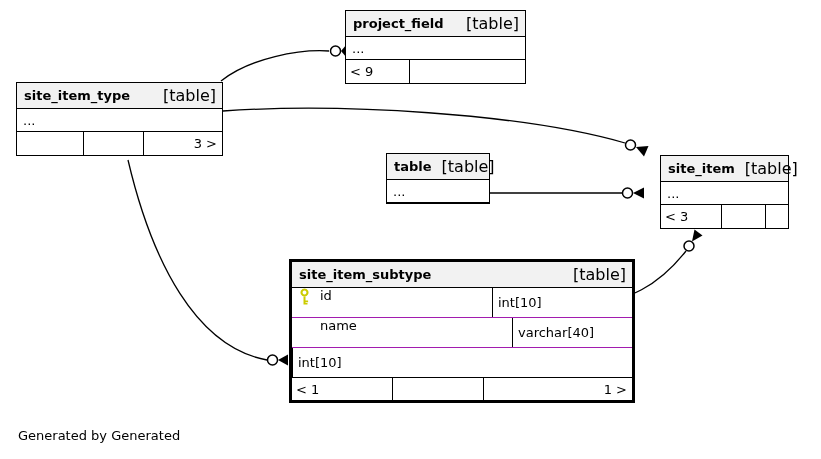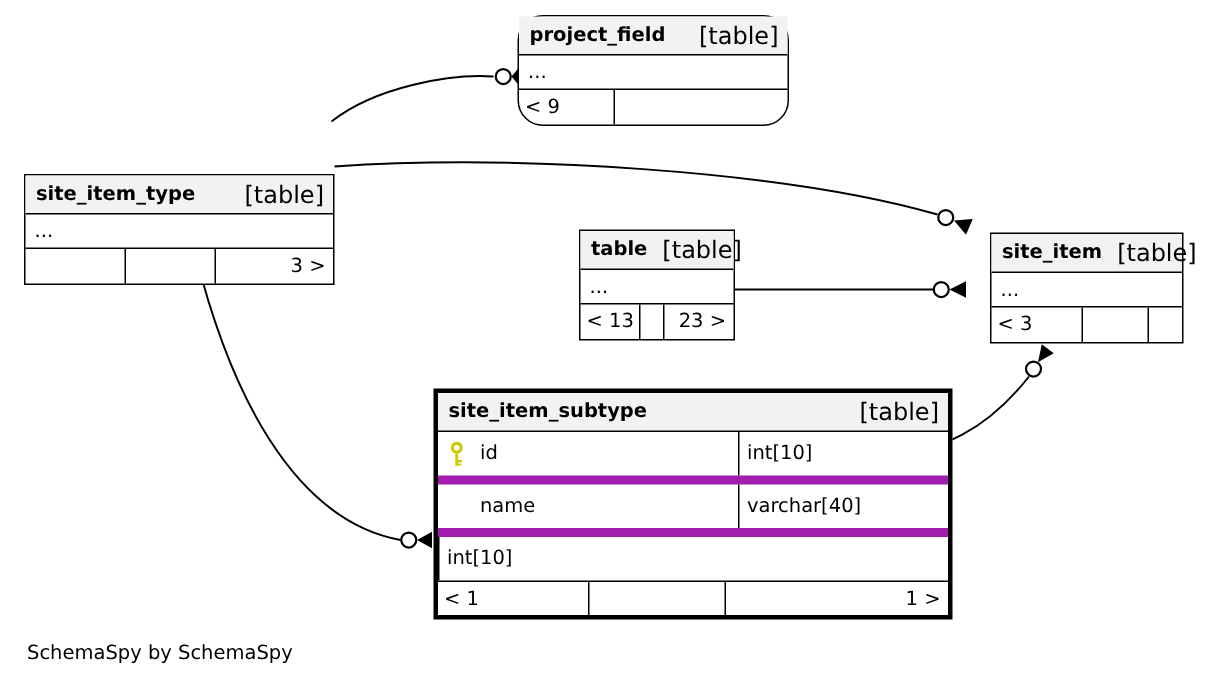--- a/index.html
+++ b/index.html
@@ -17,41 +17,41 @@
   .nm{font-weight:bold;font-size:13px;white-space:nowrap;}
   .tag{font-size:16px;white-space:nowrap;margin-left:10px;}
   .sum{height:23px;border-bottom:1px solid #000;font-size:13px;
        display:flex;align-items:center;padding-left:6px;box-sizing:border-box;}
   .ftr{display:flex;font-size:13px;}
   .ftr span{display:flex;align-items:center;height:23px;box-sizing:border-box;}
   .ftr .f0{padding-left:4px;}
   .ftr .f1{border-left:1px solid #000;}
   .ftr .f2{border-left:1px solid #000;flex:1;justify-content:flex-end;padding-right:5px;}
 
-  #t-project_field {left:345px;top:10px;width:181px;border-radius:17px;}
+  #t-project_field {left:345px;top:10px;width:181px;}
   #t-project_field .f0{width:63px}  #t-project_field .f1{width:46px}
 
-  #t-site_item_type{left:16px;top:82px;width:207px;margin-top:34px;}
+  #t-site_item_type{left:16px;top:82px;width:207px;}
   #t-site_item_type .f0{width:66px} #t-site_item_type .f1{width:60px}
 
   #t-site{left:386px;top:153px;width:104px;}
   #t-site .f0{width:39px} #t-site .f1{width:16px}
 
   #t-site_item{left:660px;top:155px;width:129px;}
   #t-site_item .f0{width:60px} #t-site_item .f1{width:44px}
 
   
   #t-site_item_subtype{left:289px;top:259px;width:346px;border-width:3px;}
   #t-site_item_subtype .ftr span{height:22px;}
   #t-site_item_subtype .f0{width:100px}
   #t-site_item_subtype .f1{width:91px}
   #t-site_item_subtype .ftr{border-top:1px solid #000;}
   .row{display:flex;height:29px;align-items:stretch;font-size:13px;}
-  .row + .row{border-top:6px solid #a21caf;}
-  .fcell{flex:0 0 200px;display:flex;align-items:center;padding-left:6px;box-sizing:border-box;}
+  .row + .row{border-top:1px solid #a21caf;gap:20px;}
+  .fcell{flex:0 0 200px;display:flex;padding-left:6px;box-sizing:border-box;}
   .keyic{width:13px;height:17px;margin-right:9px;flex:0 0 13px;}
   .tcell{flex:1;border-left:1px solid #000;display:flex;align-items:center;padding-left:5px;}
 
   .credit{position:absolute;left:18px;top:428px;font-size:13px;}
 </style>
 </head>
 <body>
 
 <div class="canvas">
 
@@ -112,25 +112,20 @@
       <span class="f2">3 &gt;</span>
     </div>
   </div>
 
   <div class="tbl" id="t-site">
     <div class="hdr">
       <span class="nm">table</span>
       <span class="tag">[table]</span>
     </div>
     <div class="sum">...</div>
-    <div class="ftr">
-      <span class="f0">&lt; 13</span>
-      <span class="f1"></span>
-      <span class="f2">23 &gt;</span>
-    </div>
   </div>
 
   <div class="tbl" id="t-site_item">
     <div class="hdr">
       <span class="nm">site_item</span>
       <span class="tag">[table]</span>
     </div>
     <div class="sum">...</div>
     <div class="ftr">
       <span class="f0">&lt; 3</span>
@@ -167,14 +162,14 @@
       <div class="tcell">int[10]</div>
     </div>
 
     <div class="ftr">
       <span class="f0">&lt; 1</span>
       <span class="f1"></span>
       <span class="f2">1 &gt;</span>
     </div>
   </div>
 
-  <div class="credit">SchemaSpy by SchemaSpy</div>
+  <div class="credit">Generated by Generated</div>
 </div>
 
 </body></html>

